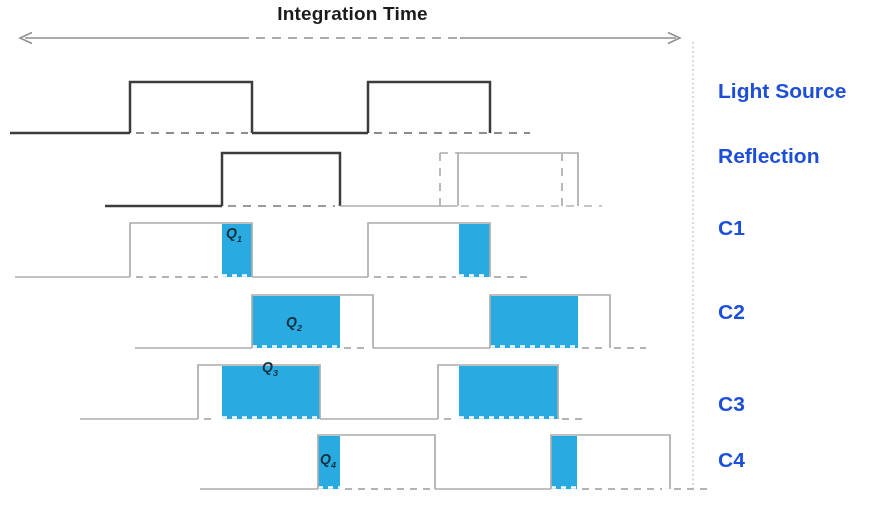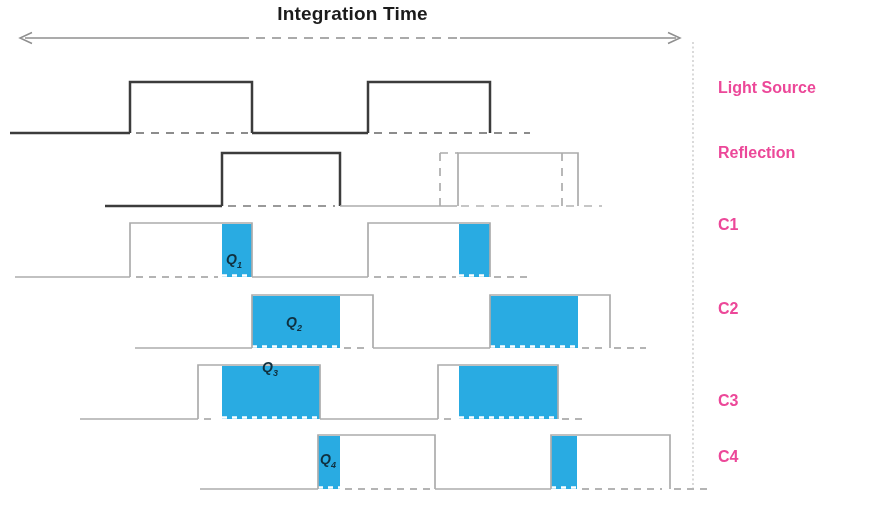--- a/index.html
+++ b/index.html
@@ -12,21 +12,21 @@
   }
   #wave-svg{position:absolute;left:0;top:0;}
   .diagram-title{
     position:absolute;left:180px;top:3px;width:345px;
     text-align:center;
     font-size:19px;font-weight:700;color:#1b1b1b;
     letter-spacing:0.2px;
   }
   .row-label{
     position:absolute;left:718px;
-    font-size:16px;font-weight:700;color:#ec4899;
+    font-size:21px;font-weight:700;color:#1d4ed8;
     white-space:nowrap;
     text-align:right;
   }
   .q-label{
     position:absolute;
     font-size:14px;font-weight:700;font-style:italic;color:#10303f;
     line-height:14px;
   }
   .q-label sub{font-size:9px;font-style:italic;}
 </style>
@@ -120,18 +120,18 @@
 
   <div class="diagram-title">Integration Time</div>
 
   <div class="row-label" style="top:79px">Light Source</div>
   <div class="row-label" style="top:144px">Reflection</div>
   <div class="row-label" style="top:216px">C1</div>
   <div class="row-label" style="top:300px">C2</div>
   <div class="row-label" style="top:392px">C3</div>
   <div class="row-label" style="top:448px">C4</div>
 
-  <div class="q-label" style="left:226px;top:252px"><span>Q</span><sub>1</sub></div>
+  <div class="q-label" style="left:226px;top:226px"><span>Q</span><sub>1</sub></div>
   <div class="q-label" style="left:286px;top:315px"><span>Q</span><sub>2</sub></div>
   <div class="q-label" style="left:262px;top:360px"><span>Q</span><sub>3</sub></div>
   <div class="q-label" style="left:320px;top:452px"><span>Q</span><sub>4</sub></div>
 
 </div>
 
 </body></html>

